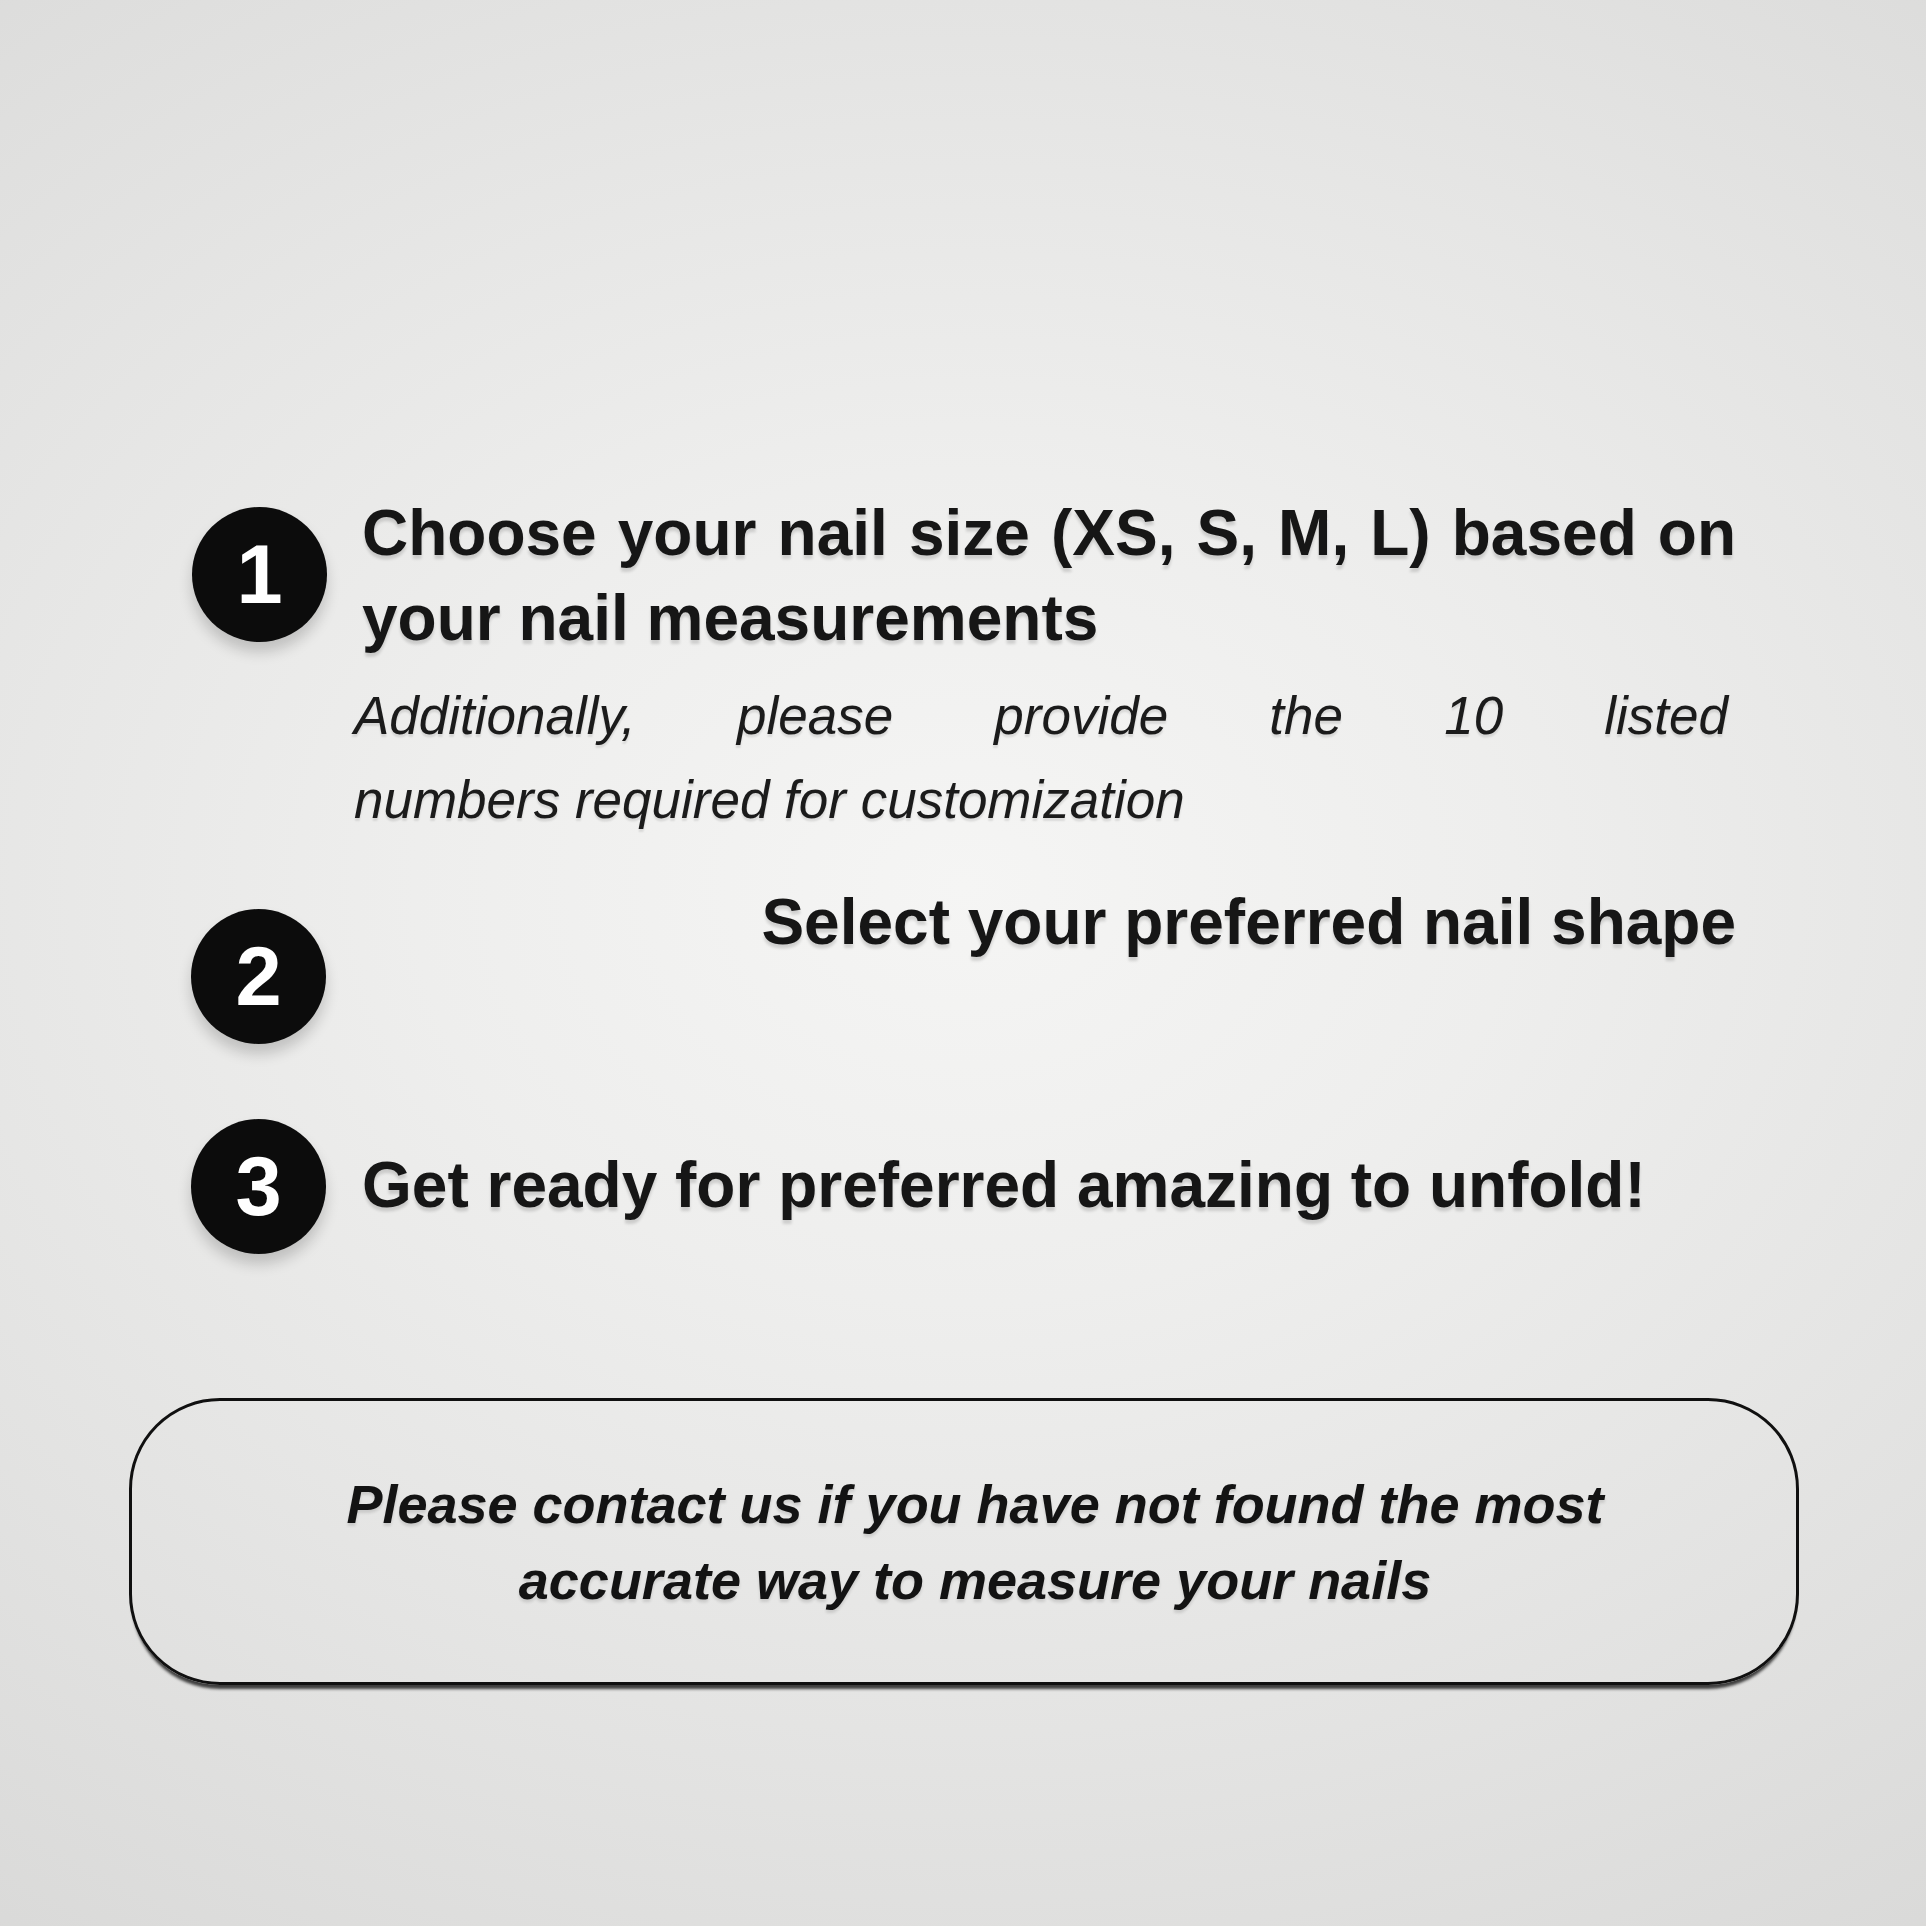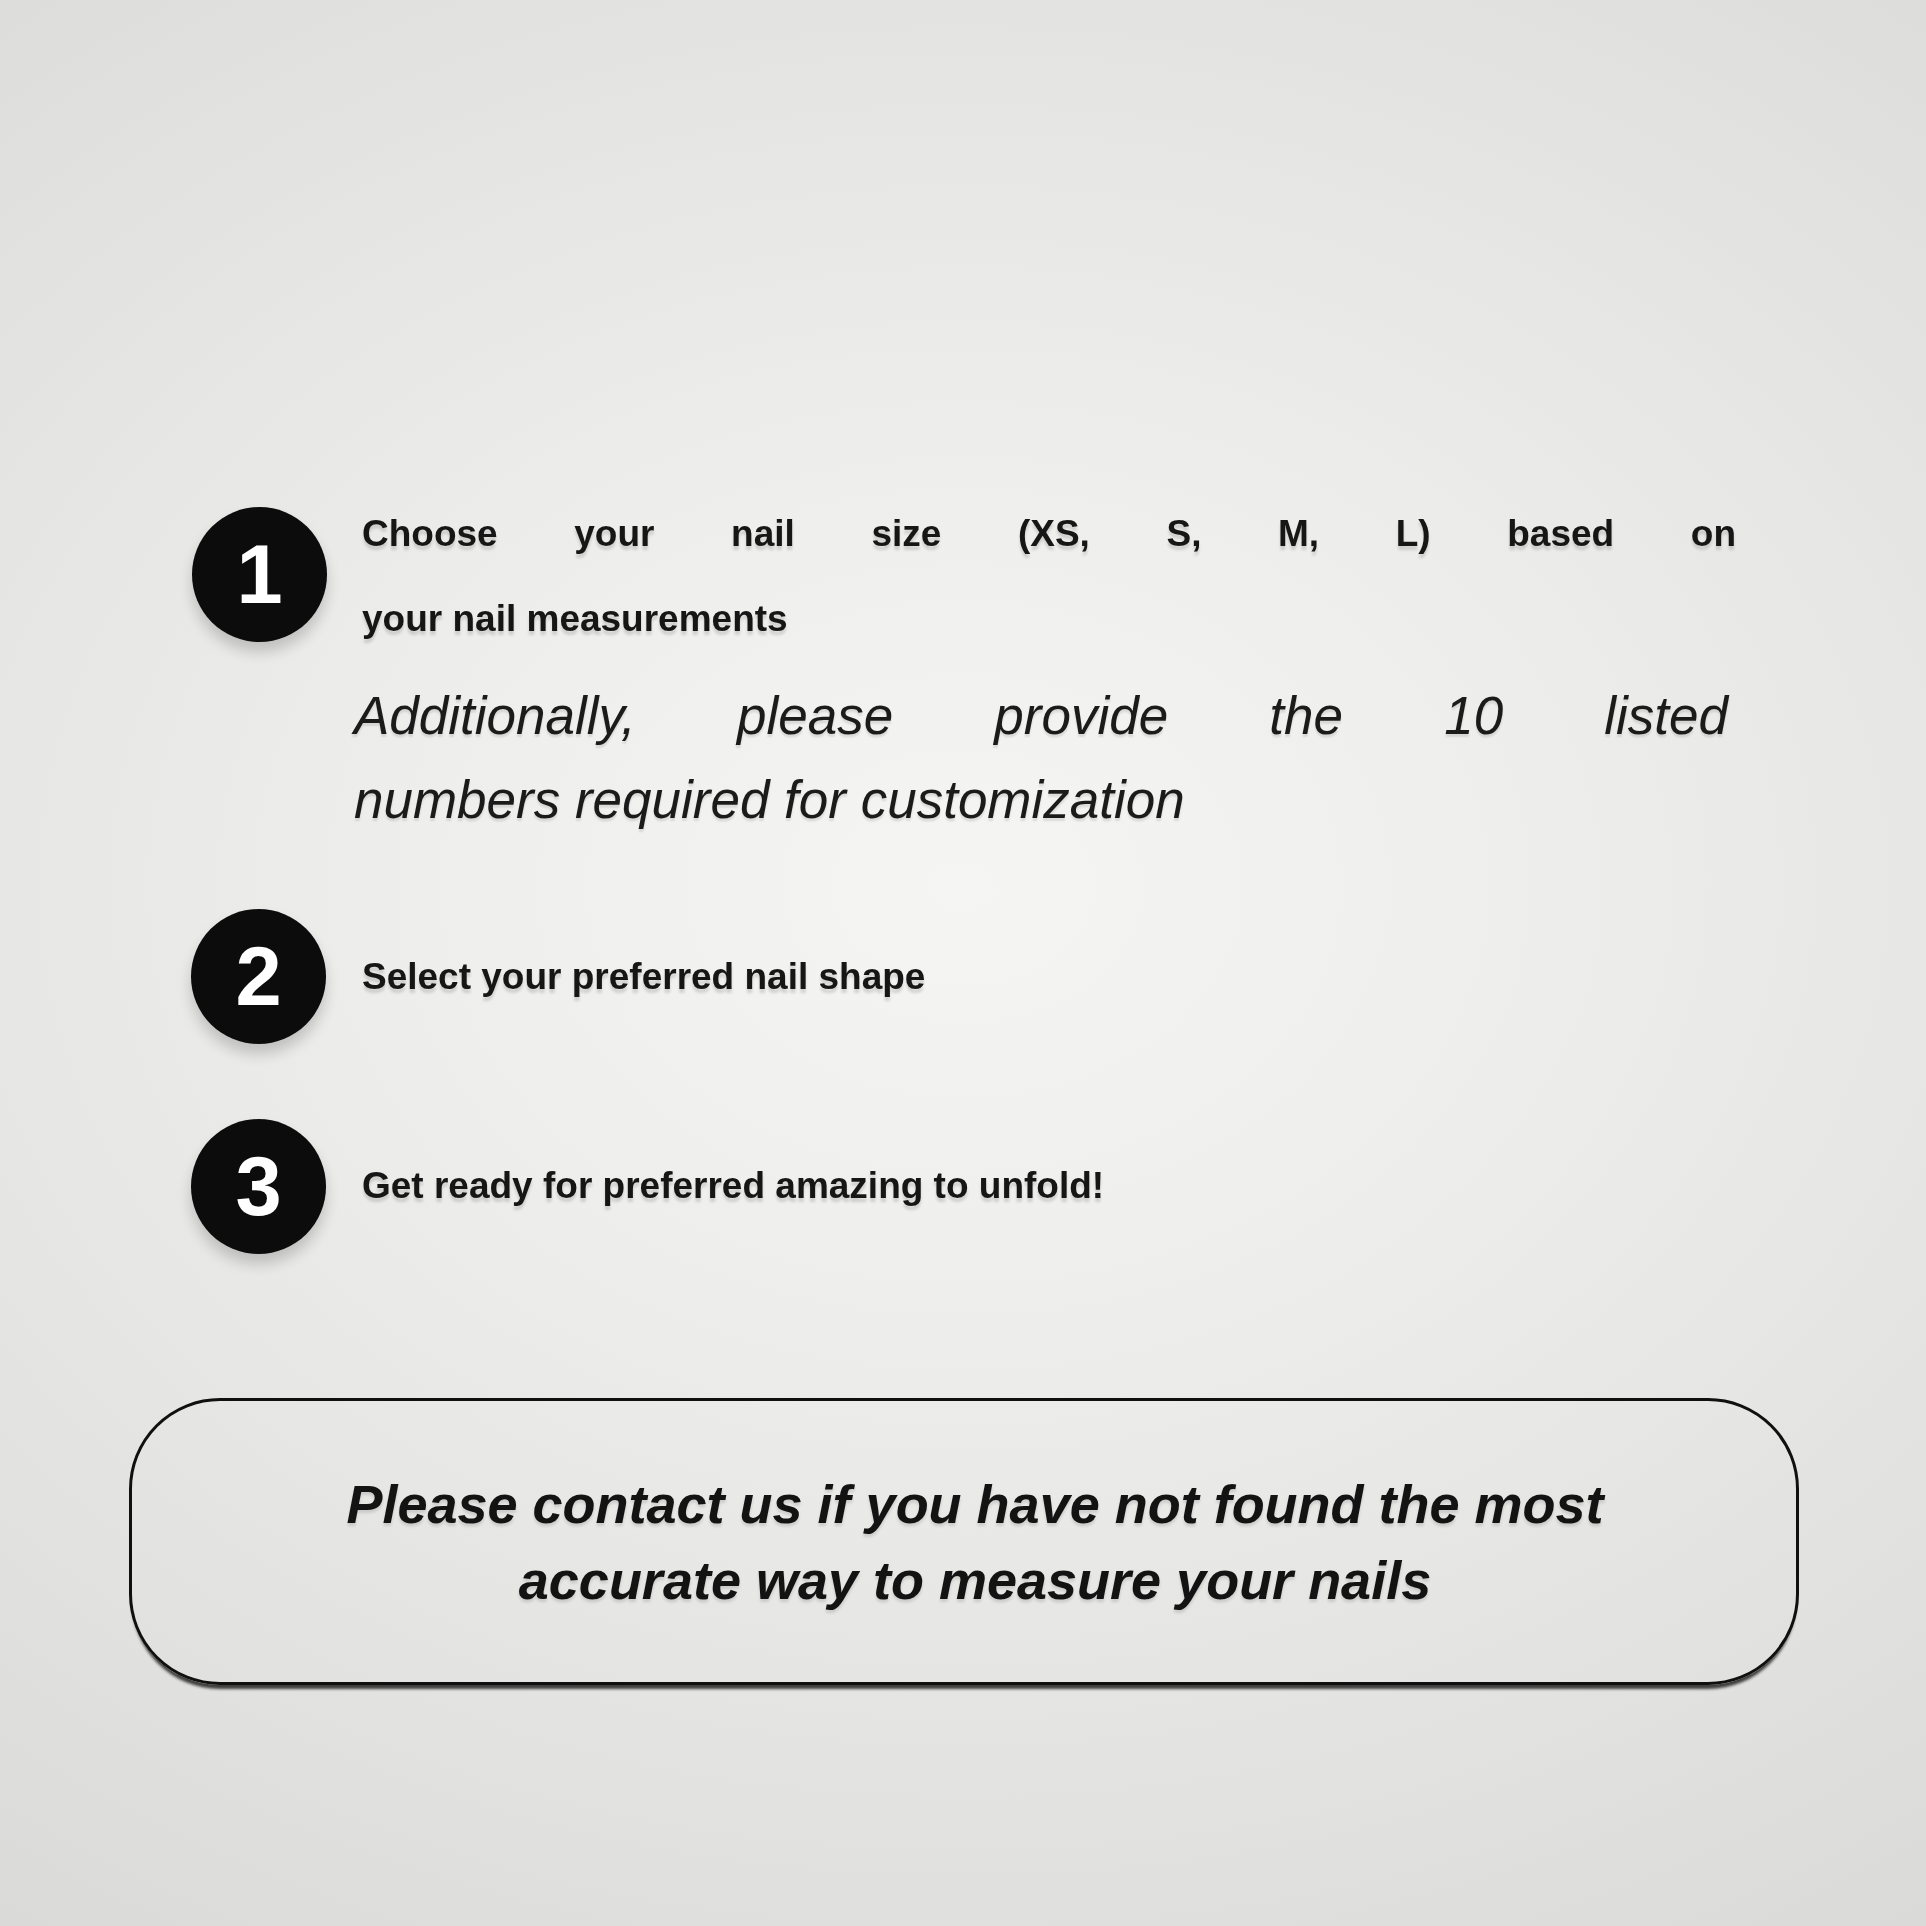--- a/index.html
+++ b/index.html
@@ -49,27 +49,27 @@
     line-height: 1;
   }
   .badge-1 { left: 192px; top: 507px; }
   .badge-2 { left: 191px; top: 909px; }
   .badge-3 { left: 191px; top: 1119px; }
   .step-text {
     position: absolute;
     left: 362px;
     width: 1374px;
     font-weight: 700;
-    font-size: 37px;
+    font-size: 64px;
     line-height: 85px;
     color: #161616;
     text-shadow: 0 4px 3px rgba(0,0,0,0.14);
   }
   .step-text-1 { top: 491px; }
-  .step-text-2 { top: 934px; }
+  .step-text-2 { top: 880px; text-align: right; }
   .step-text-3 { top: 1143px; }
   .justify-line {
     text-align: justify;
     text-align-last: justify;
   }
   .note {
     position: absolute;
     left: 354px;
     width: 1374px;
     top: 674px;

